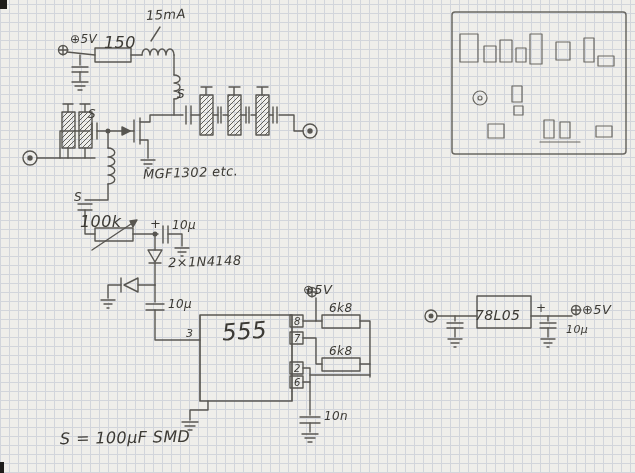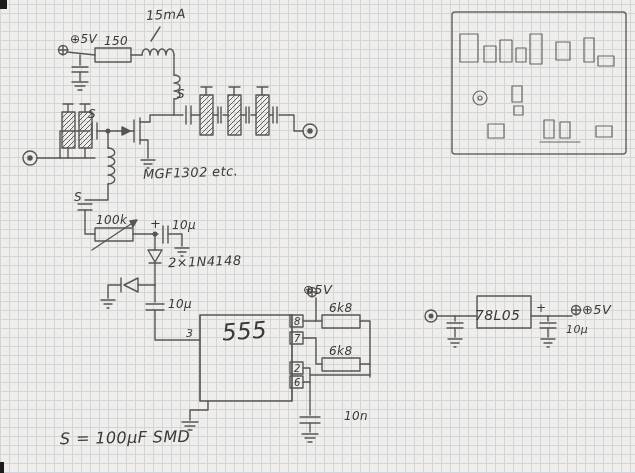--- a/index.html
+++ b/index.html
@@ -216,40 +216,40 @@
         <rect x="544" y="120" width="10" height="18"></rect>
         <rect x="560" y="122" width="10" height="16"></rect>
         <path d="M540,142 h40"></path>
         <rect x="596" y="126" width="16" height="11"></rect>
       </g>
 
     </g>
   </svg>
 
   <span class="lbl" style="left:70px;top:33px;font-size:12px;">⊕5V</span>
-  <span class="lbl" style="left:104px;top:35px;font-size:12px;font-style:italic;">150</span>
+  <span class="lbl" style="left:104px;top:35px;font-size:16px;font-style:italic;">150</span>
   <span class="lbl" style="left:146px;top:8px;font-size:13px;transform:rotate(-3deg);">15mA</span>
   <span class="lbl" style="left:88px;top:108px;font-size:12px;">S</span>
   <span class="lbl" style="left:177px;top:88px;font-size:12px;">S</span>
   <span class="lbl" style="left:143px;top:166px;font-size:13px;transform:rotate(-2deg);">MGF1302 etc.</span>
   <span class="lbl" style="left:74px;top:191px;font-size:12px;">S</span>
-  <span class="lbl" style="left:96px;top:214px;font-size:12px;">100k</span>
+  <span class="lbl" style="left:80px;top:214px;font-size:16px;">100k</span>
   <span class="lbl" style="left:150px;top:217px;font-size:13px;">+</span>
   <span class="lbl" style="left:172px;top:219px;font-size:12px;">10μ</span>
   <span class="lbl" style="left:168px;top:255px;font-size:13px;transform:rotate(-2deg);">2×1N4148</span>
   <span class="lbl" style="left:168px;top:298px;font-size:12px;">10μ</span>
   <span class="lbl" style="left:222px;top:320px;font-size:23px;transform:rotate(-4deg);">555</span>
   <span class="lbl" style="left:294px;top:317px;font-size:10px;">8</span>
   <span class="lbl" style="left:294px;top:334px;font-size:10px;">7</span>
   <span class="lbl" style="left:294px;top:364px;font-size:10px;">2</span>
   <span class="lbl" style="left:294px;top:378px;font-size:10px;">6</span>
   <span class="lbl" style="left:186px;top:328px;font-size:11px;">3</span>
   <span class="lbl" style="left:303px;top:283px;font-size:13px;">⊕5V</span>
   <span class="lbl" style="left:329px;top:302px;font-size:12px;">6k8</span>
   <span class="lbl" style="left:329px;top:345px;font-size:12px;">6k8</span>
-  <span class="lbl" style="left:324px;top:410px;font-size:12px;margin-left:20px;">10n</span>
+  <span class="lbl" style="left:324px;top:410px;font-size:12px;">10n</span>
   <span class="lbl" style="left:60px;top:430px;font-size:16px;transform:rotate(-1deg);">S = 100μF SMD</span>
   <span class="lbl" style="left:475px;top:276px;font-size:14px;margin-top:32px;">78L05</span>
   <span class="lbl" style="left:582px;top:303px;font-size:13px;">⊕5V</span>
   <span class="lbl" style="left:536px;top:302px;font-size:12px;">+</span>
   <span class="lbl" style="left:566px;top:324px;font-size:11px;">10μ</span>
 
 </div>
 
 </body></html>

